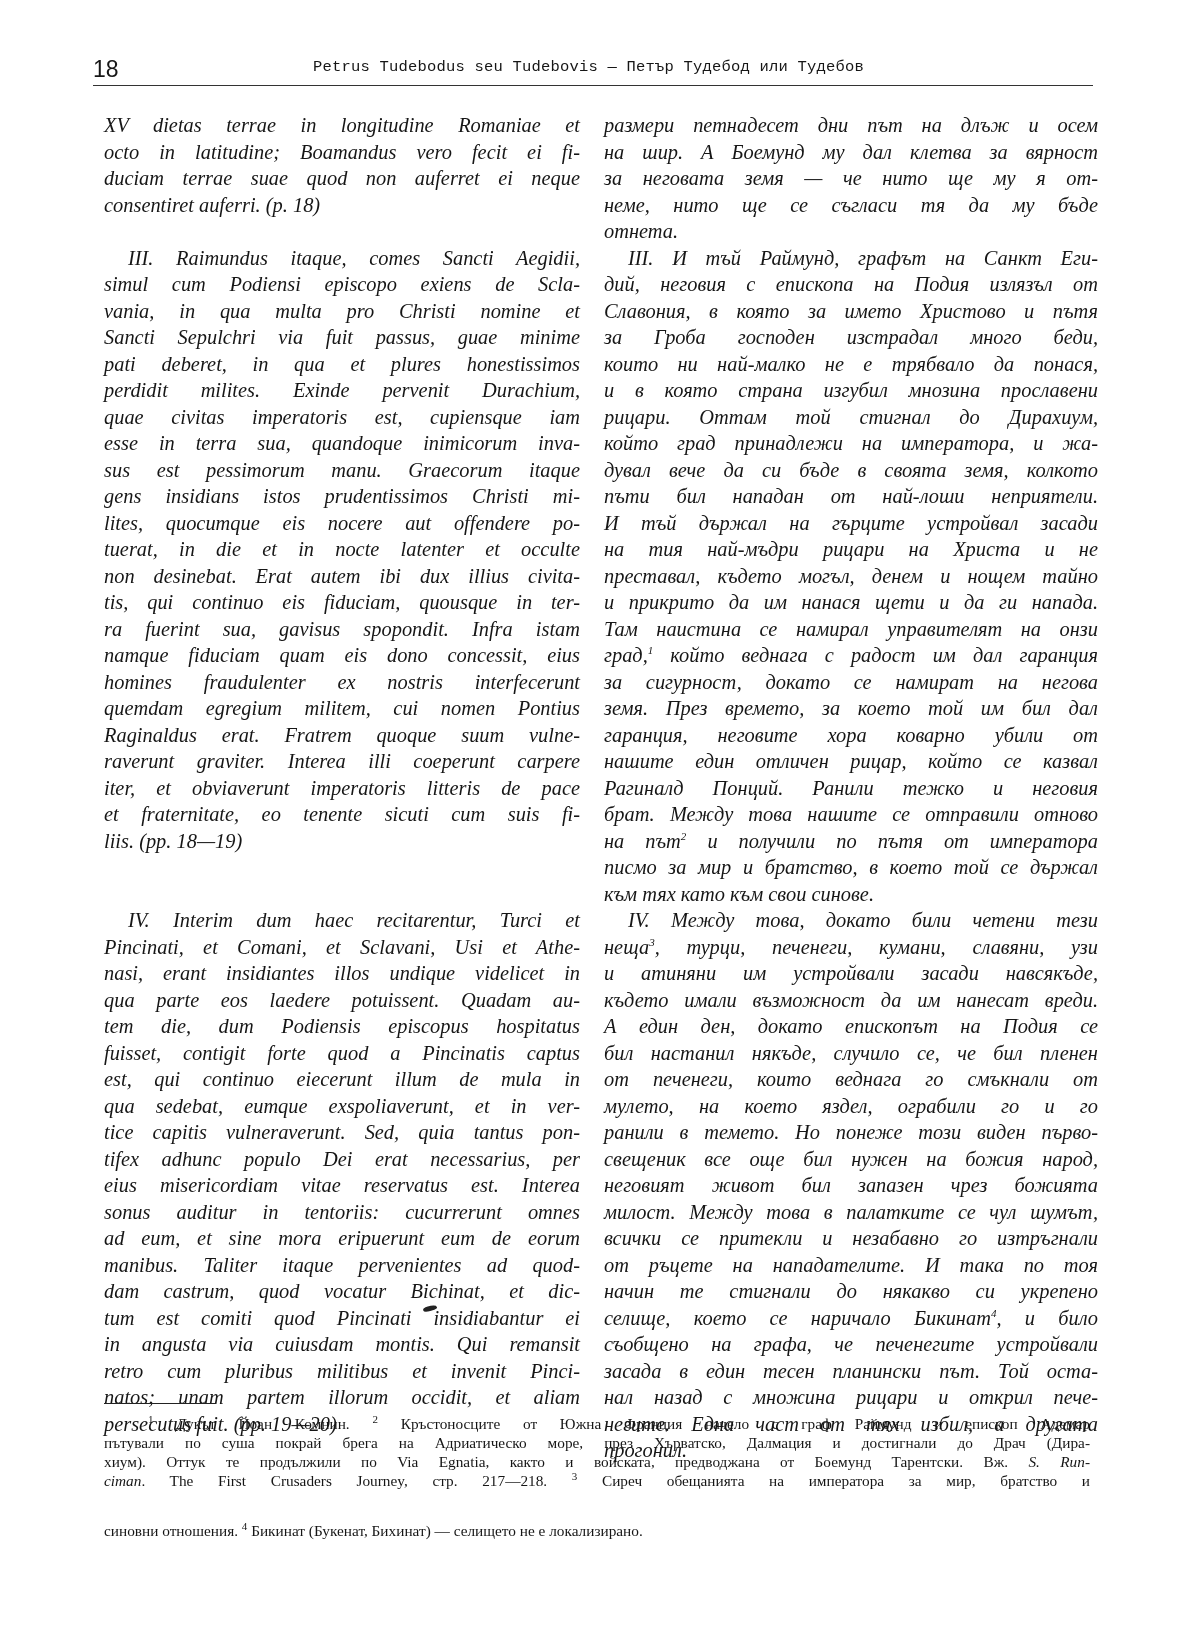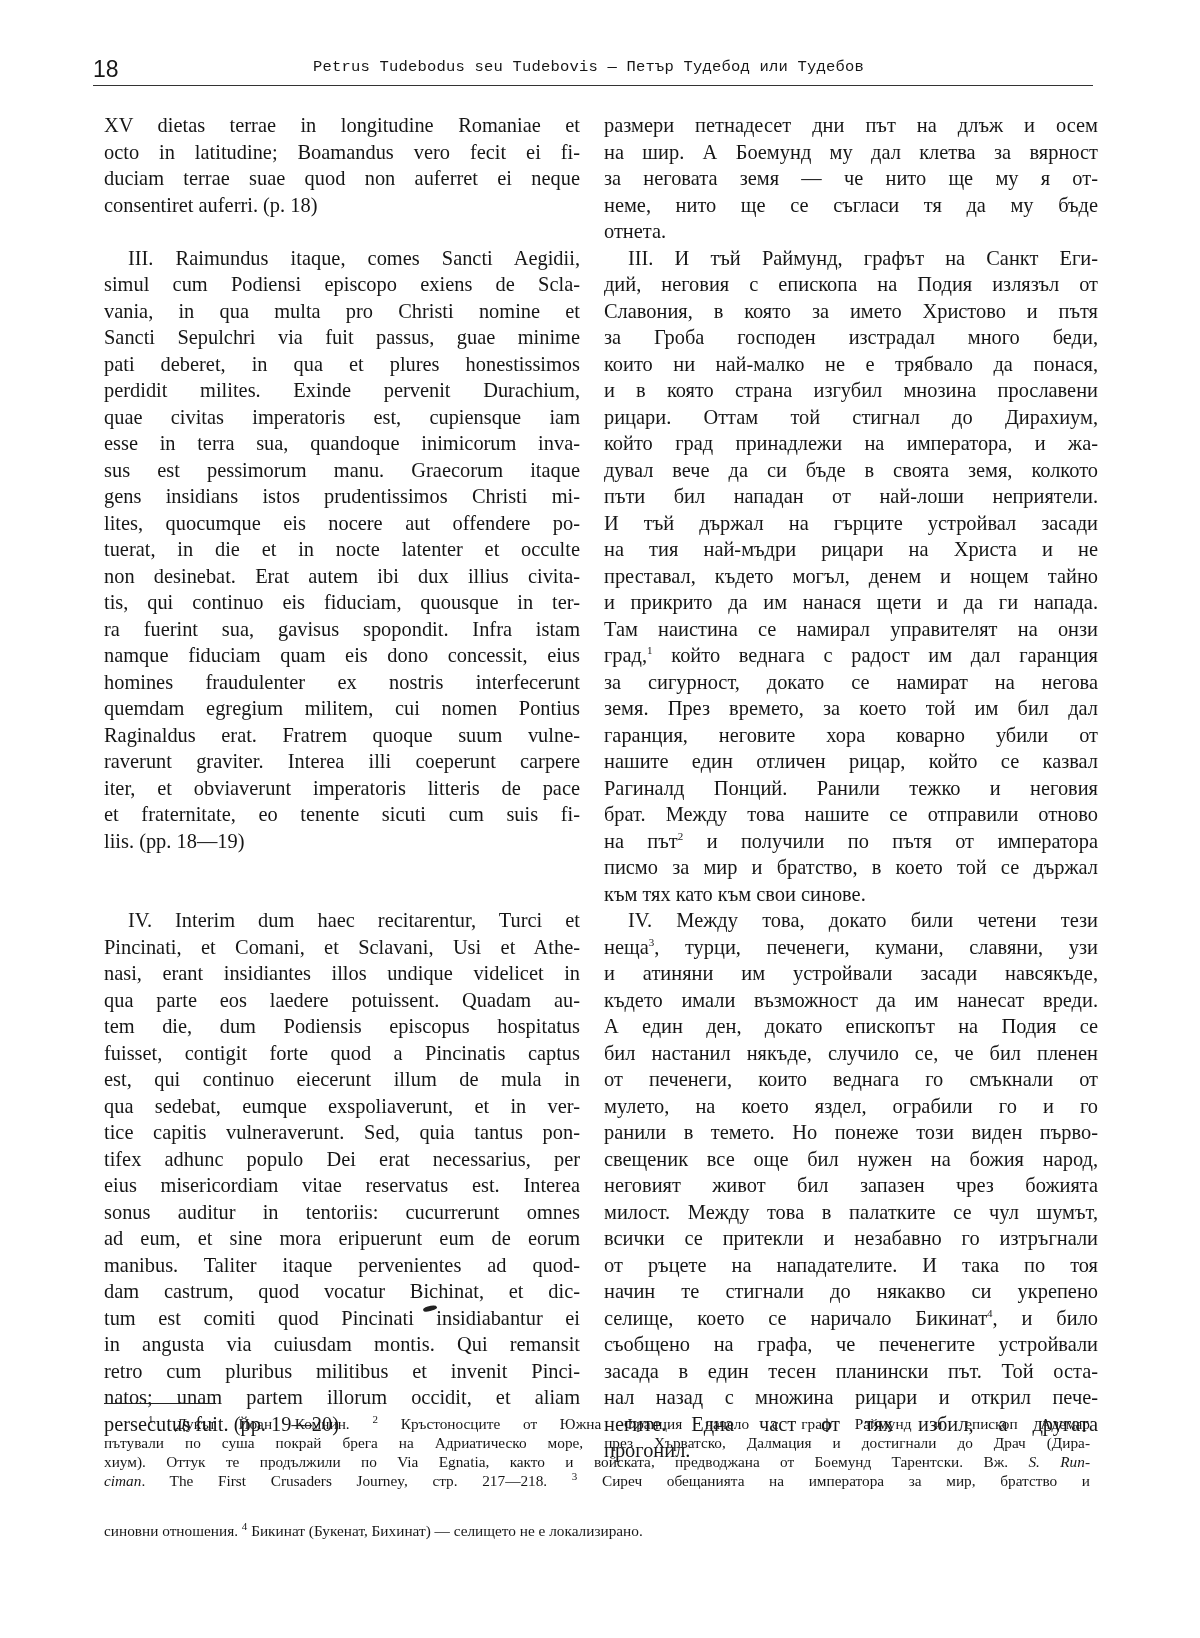--- a/index.html
+++ b/index.html
@@ -18,21 +18,21 @@
   .running-title {
     position: absolute; left: 220px; top: 6px;
     font-size: 15.5px; font-family: Liberation Mono, monospace; letter-spacing: 0.2px;
   }
   .header-rule {
     position: absolute; left: 93px; top: 85px; width: 1000px; height: 0;
     border-top: 1.5px solid #333;
   }
   .col {
     position: absolute; top: 112px;
-    font-size: 20.4px; line-height: 26.5px;
+    font-size: 20.4px; line-height: 26.5px; font-style: italic;
   }
   .col-latin { left: 104px; width: 476px; }
   .col-bg { left: 604px; width: 494px; }
   .line {
     display: block; white-space: nowrap;
     text-align: justify; text-align-last: justify; height: 26.5px;
   }
   .line.last { text-align-last: left; }
   .gap { height: 26.5px; }
   .gap2 { height: 53px; }

